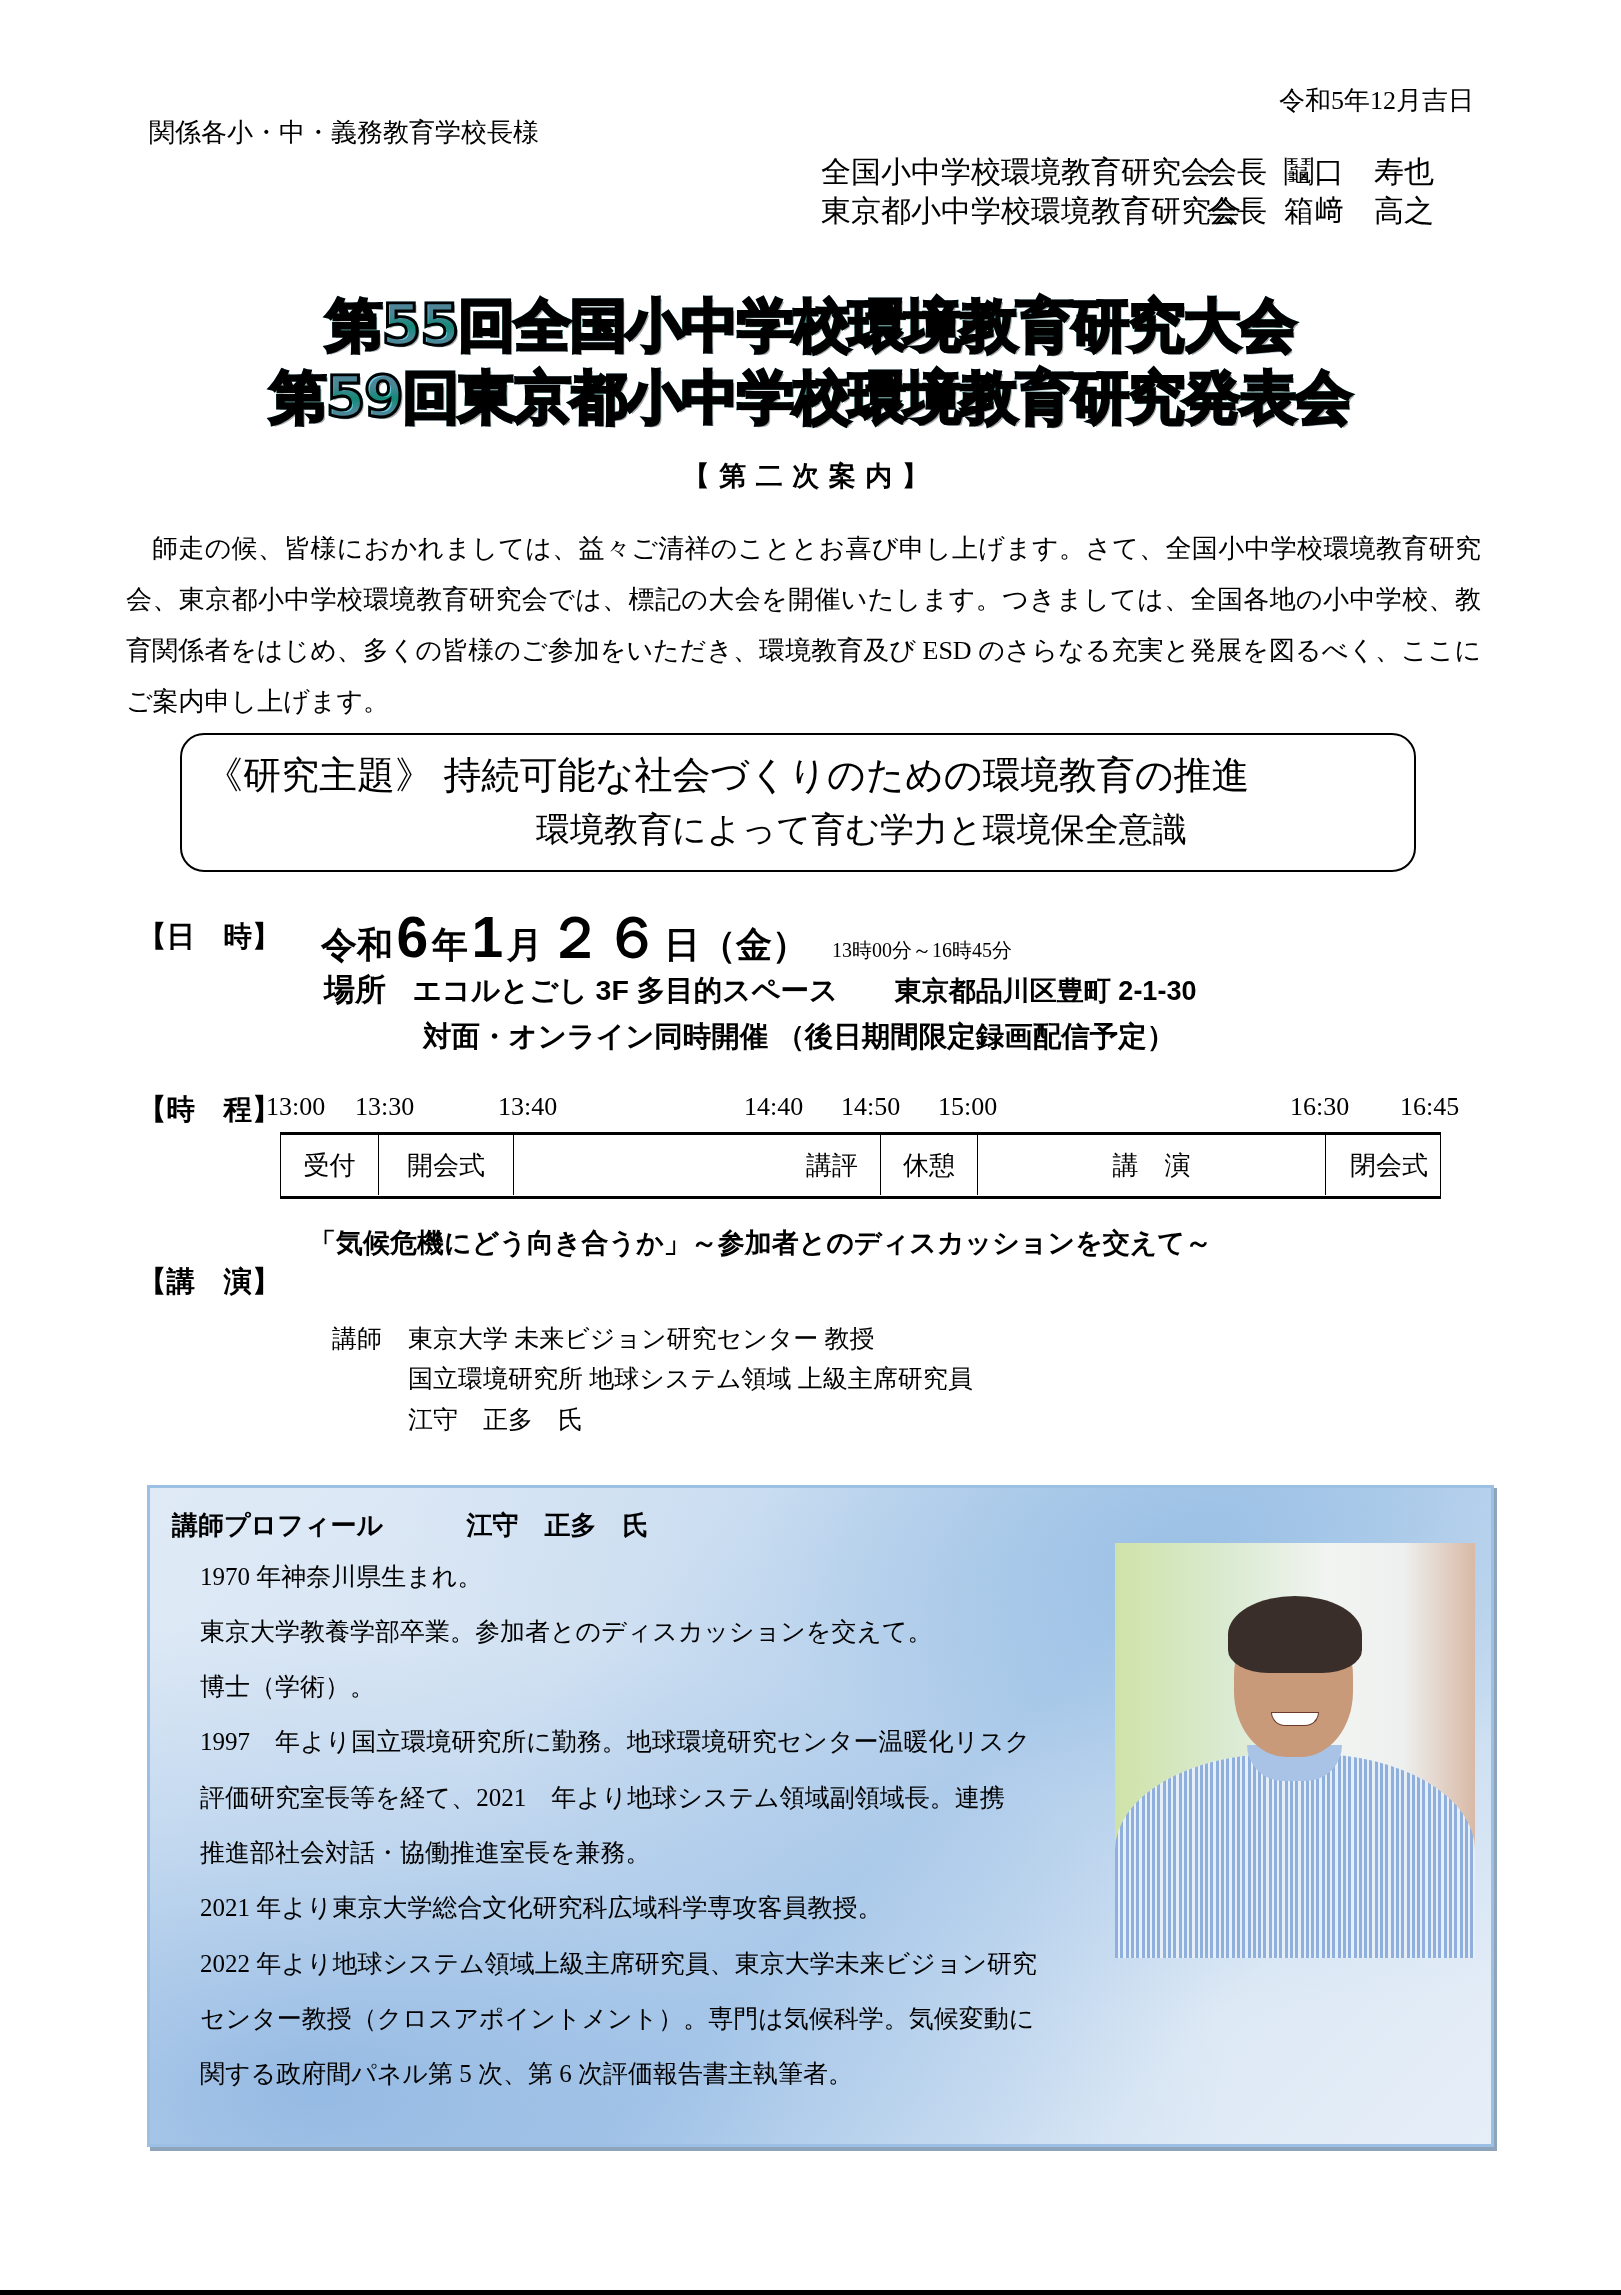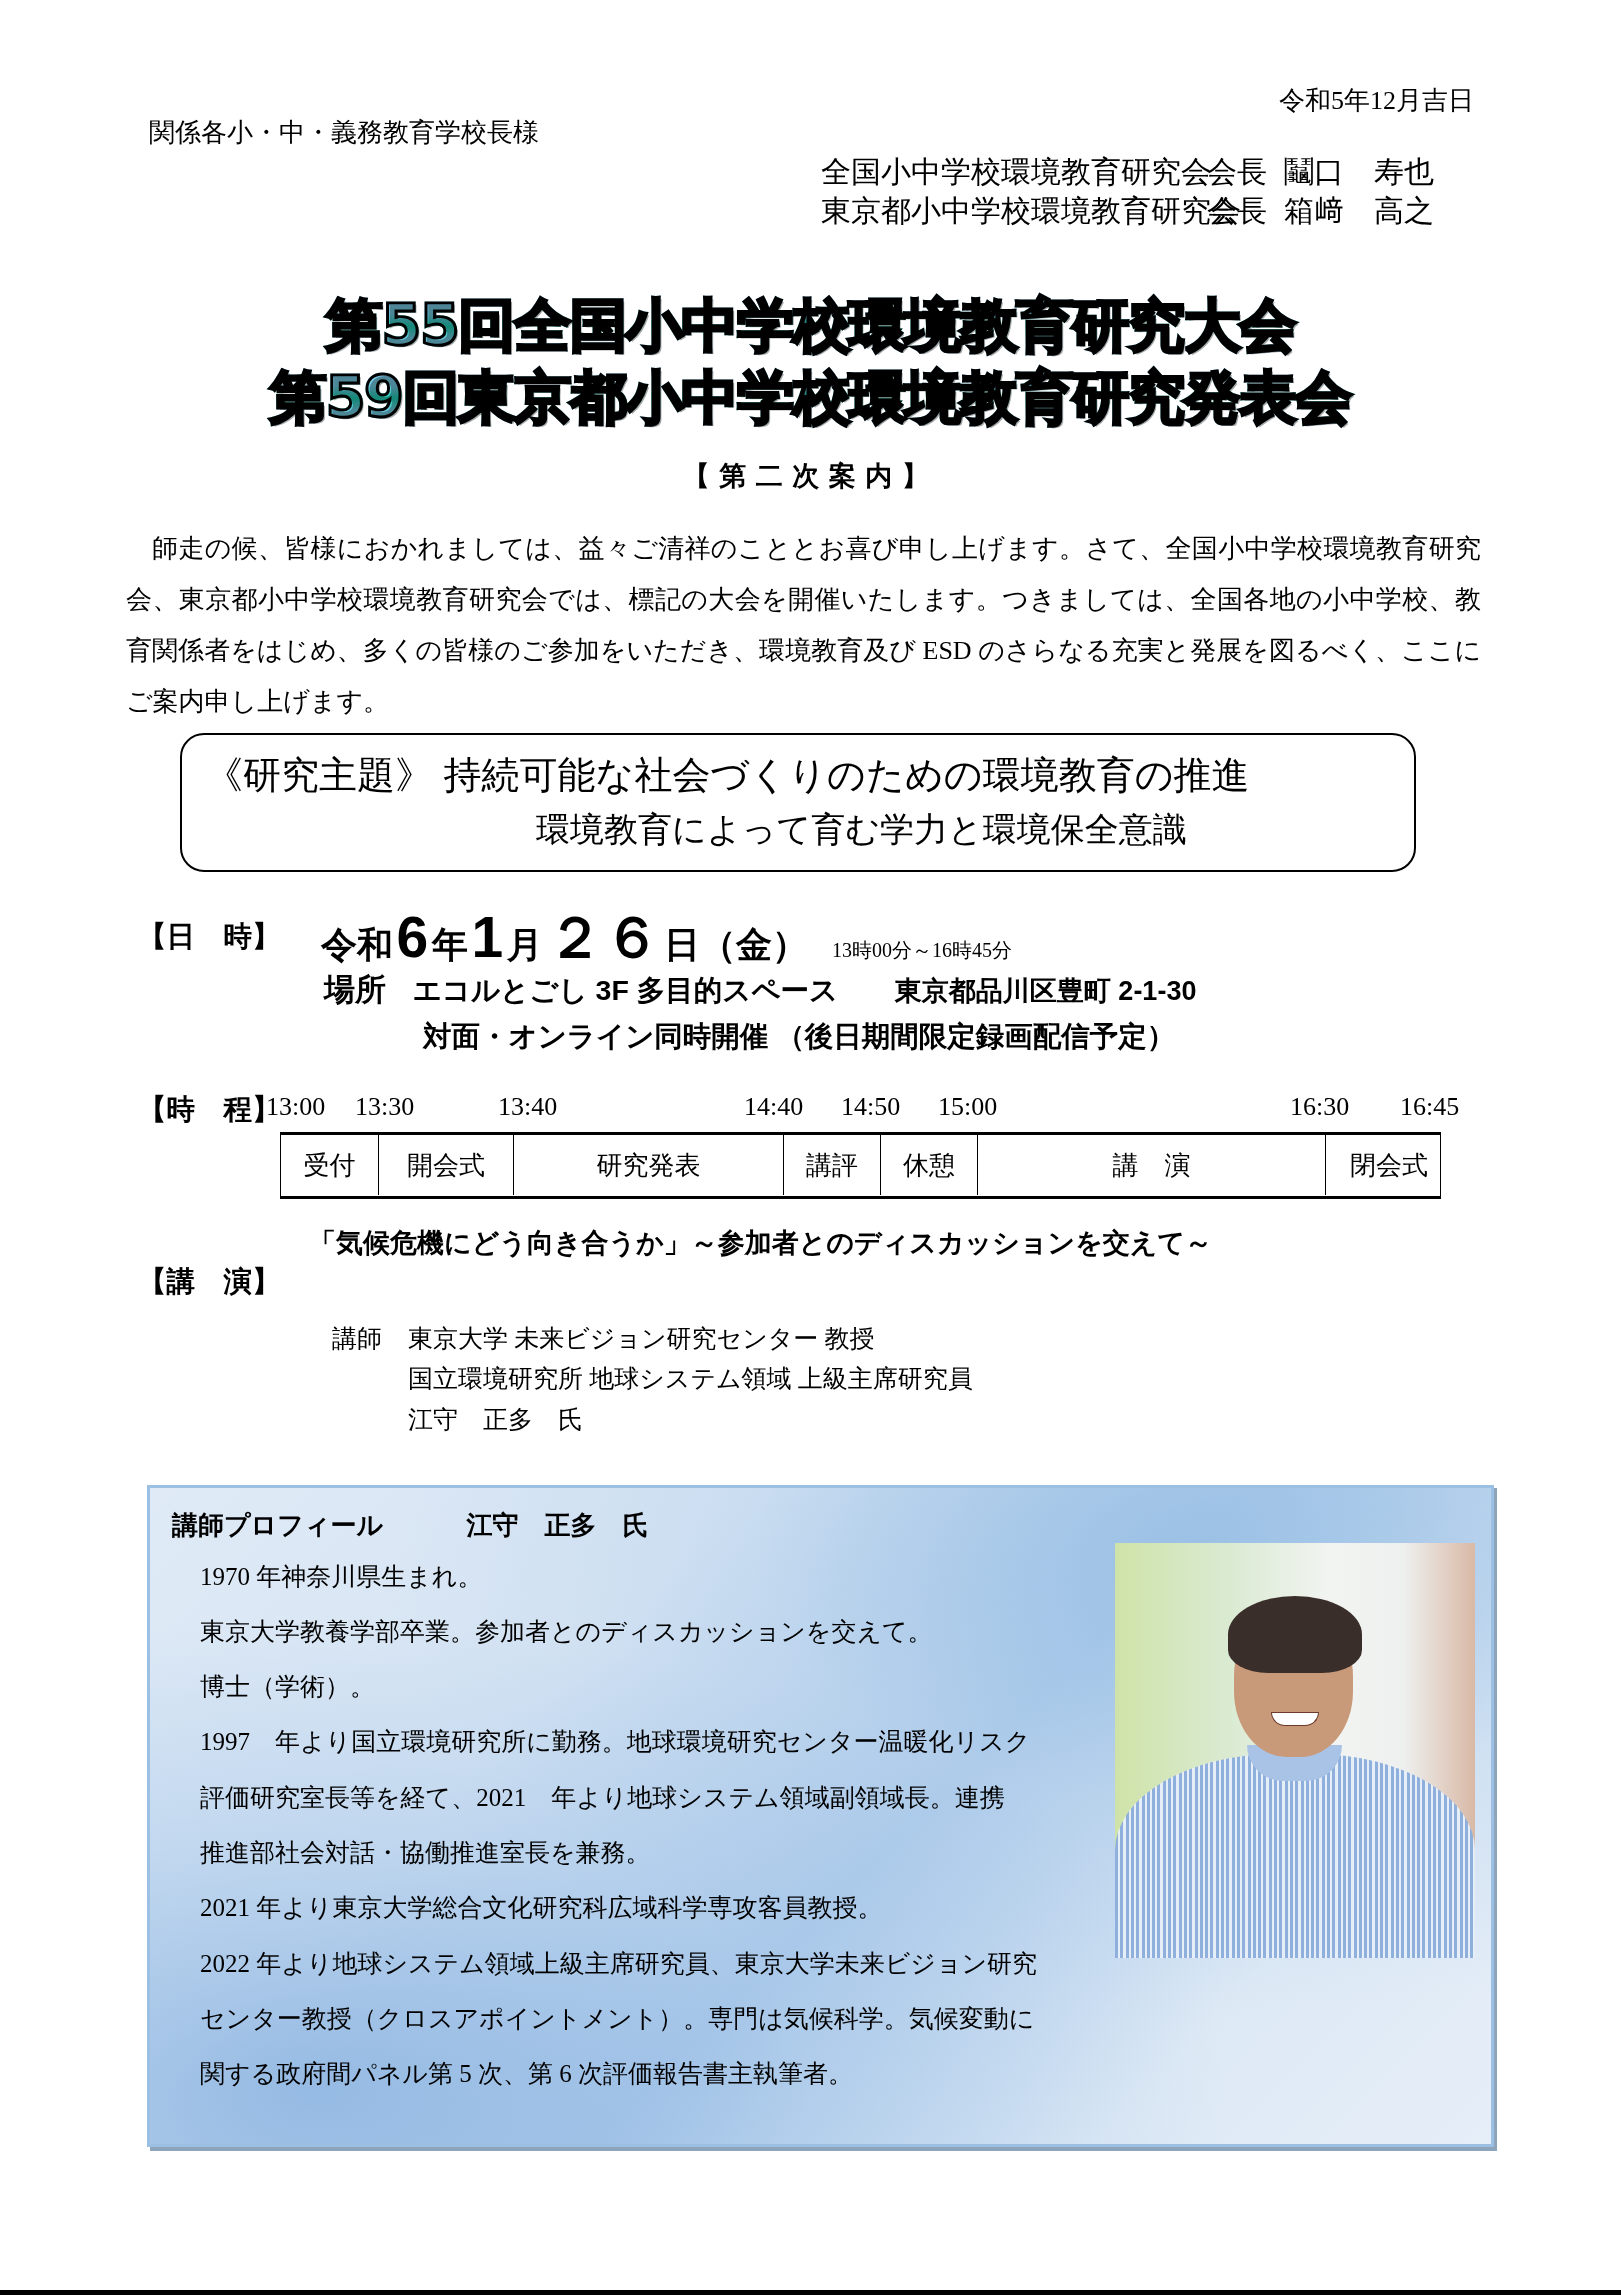--- a/index.html
+++ b/index.html
@@ -143,21 +143,20 @@
 <div class="abs time-tick" style="left:498px">13:40</div>
 <div class="abs time-tick" style="left:744px">14:40</div>
 <div class="abs time-tick" style="left:841px">14:50</div>
 <div class="abs time-tick" style="left:938px">15:00</div>
 <div class="abs time-tick" style="left:1290px">16:30</div>
 <div class="abs time-tick" style="left:1400px">16:45</div>
 
 <div class="abs" id="timeline">
   <div class="cell" style="left:0;width:98px">受付</div>
   <div class="cell" style="left:98px;width:135px">開会式</div>
-  <div class="cell" style="left:233px;width:270px">研究発表</div>
   <div class="cell" style="left:503px;width:97px">講評</div>
   <div class="cell" style="left:600px;width:97px">休憩</div>
   <div class="cell" style="left:697px;width:348px">講　演</div>
   <div class="cell" style="left:1046px;width:124px">閉会式</div>
 </div>
 
 <div class="abs label-bold" id="lecture-label">【講　演】</div>
 <div class="abs" id="lecture-title">「気候危機にどう向き合うか」～参加者とのディスカッションを交えて～</div>
 <div class="abs" id="lecturer-label">講師</div>
 <div class="abs lecturer-line" id="lecturer1">東京大学 未来ビジョン研究センター 教授</div>

